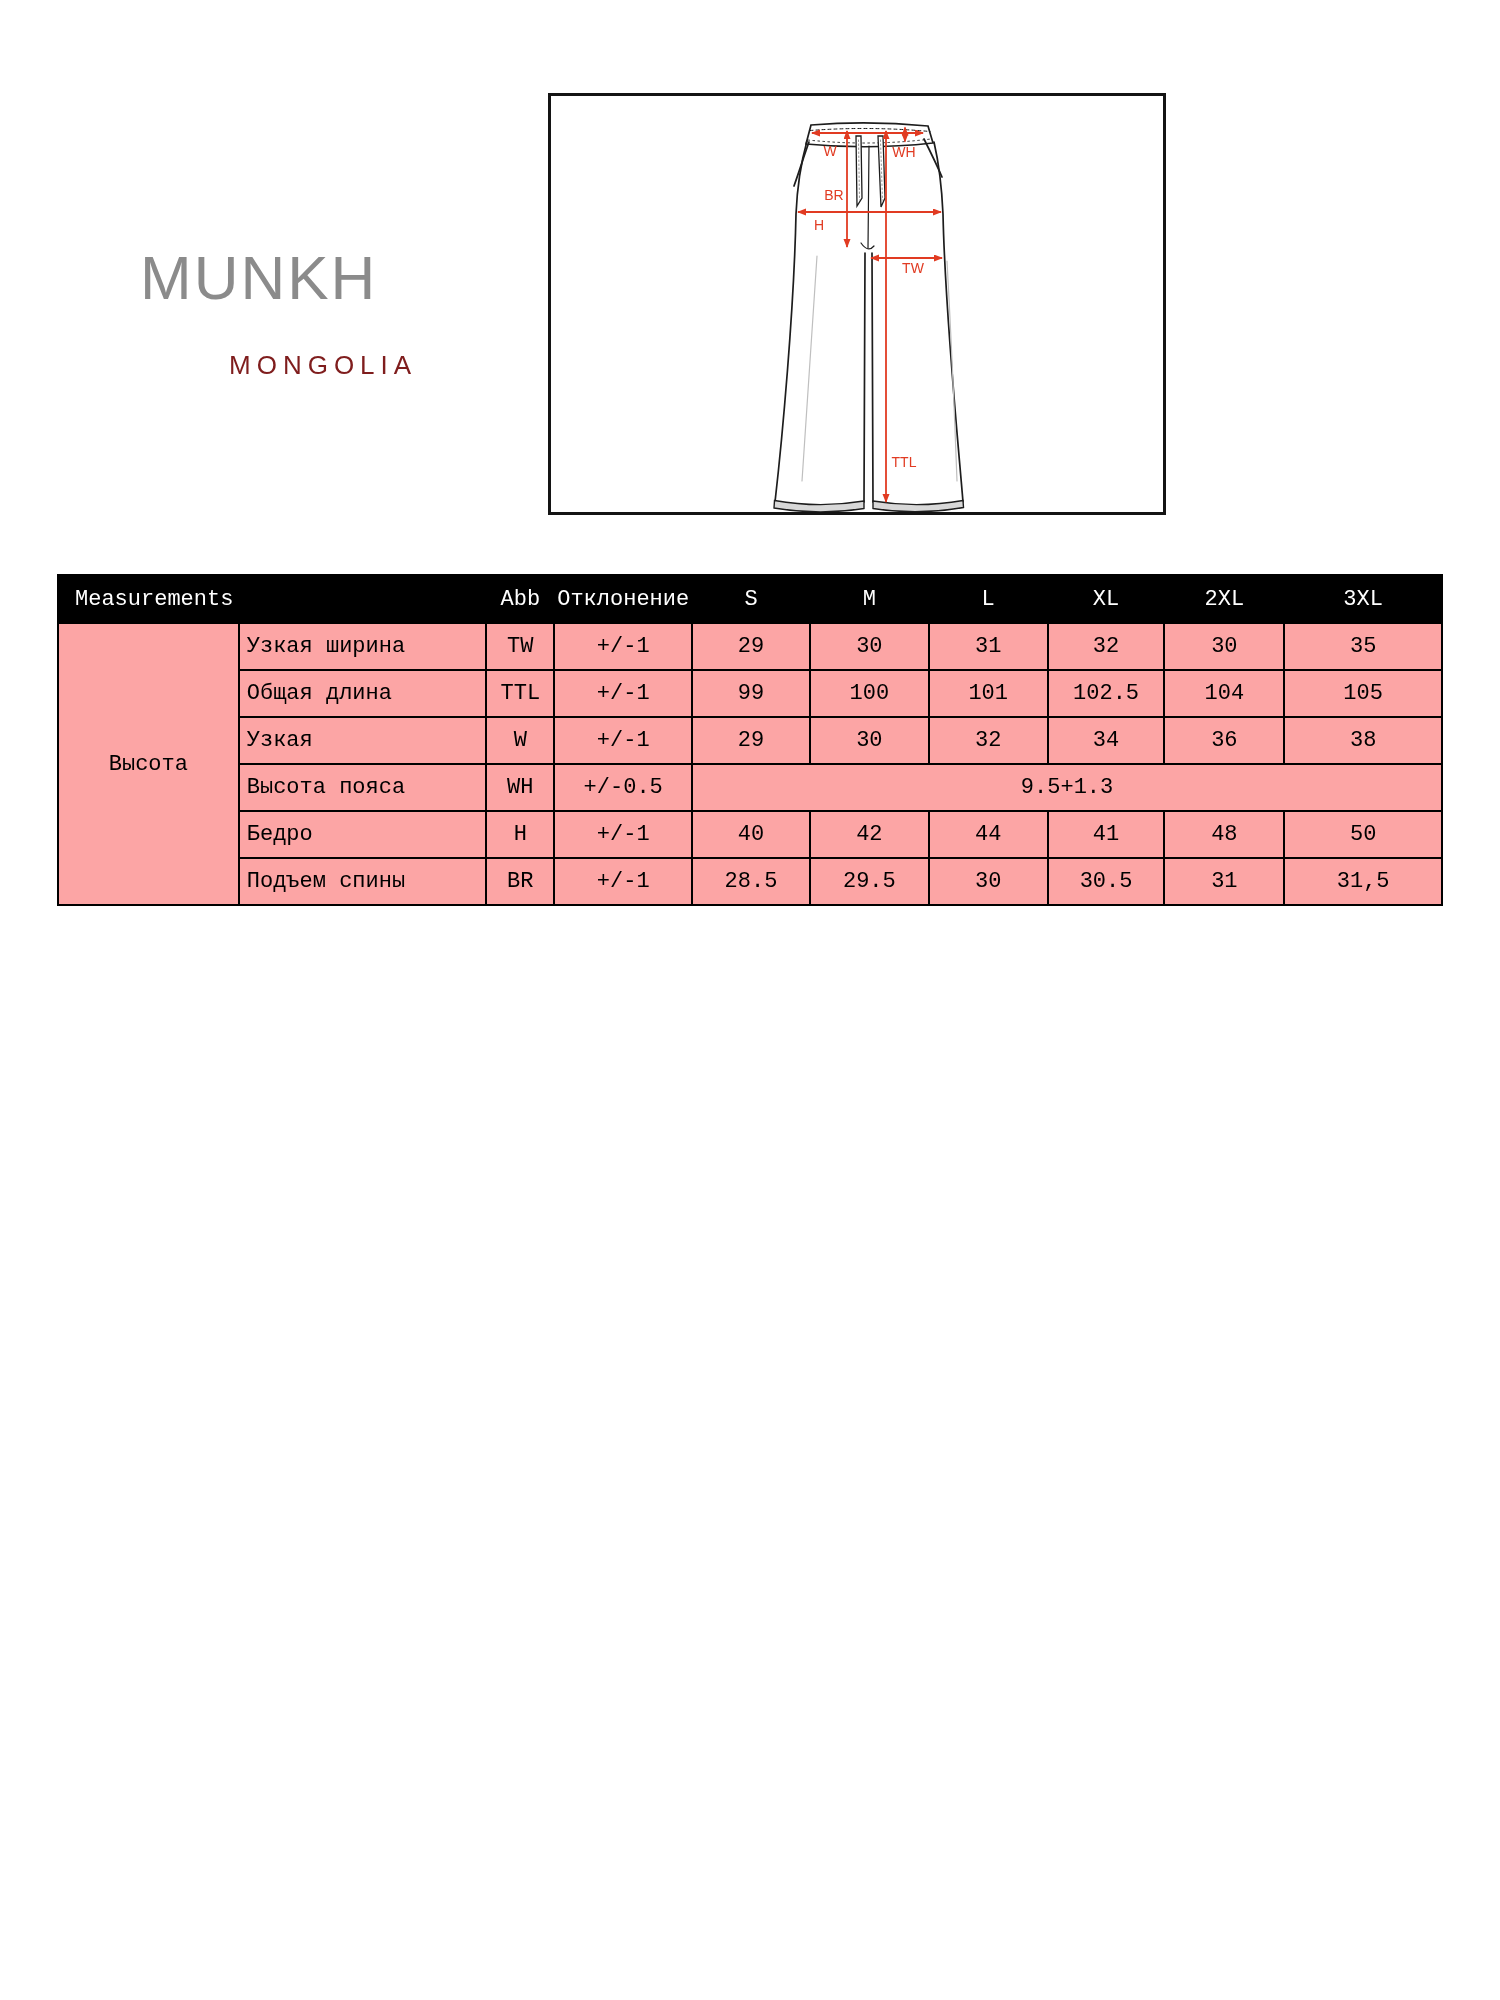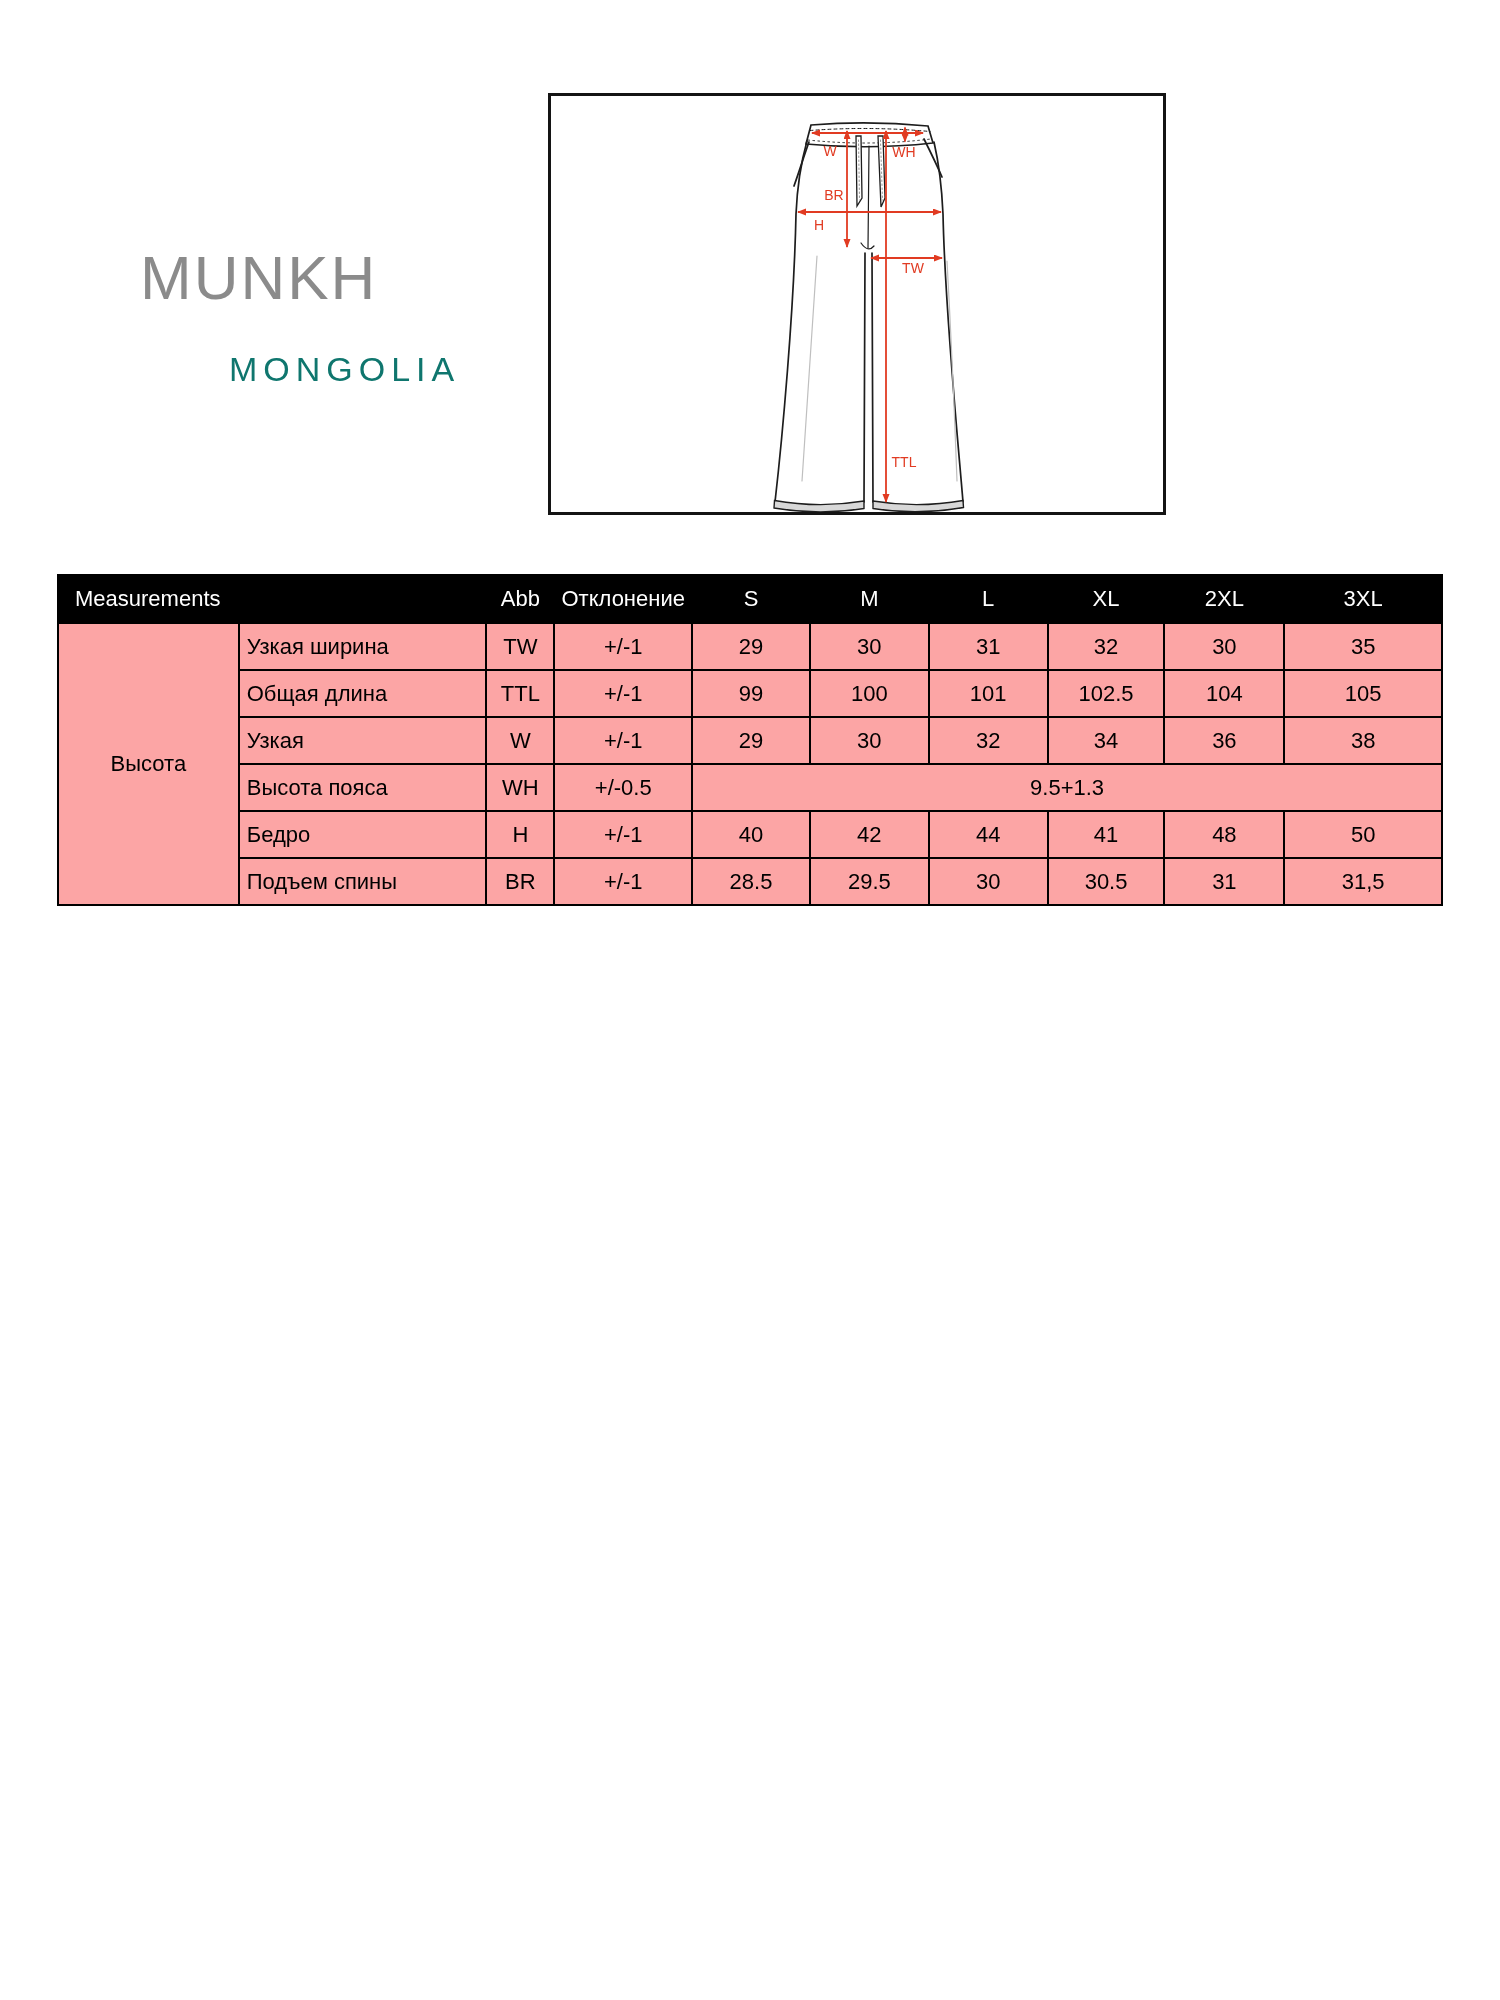--- a/index.html
+++ b/index.html
@@ -9,41 +9,41 @@
   }
 
   
   .logo-brand {
     position:absolute; left:140px; top:247px;
     font-size:62px; line-height:1; letter-spacing:2px;
     color:#8b8b8b; white-space:nowrap;
   }
   .logo-sub {
     position:absolute; left:229px; top:352px;
-    font-size:34px; line-height:1; letter-spacing:6px;
-    color:#0f766e; white-space:nowrap;text-align:center;
+    font-size:26px; line-height:1; letter-spacing:6px;
+    color:#7f1d1d; white-space:nowrap;text-align:center;
   }
 
   
   .sketch-box {
     position:absolute; left:548px; top:93px;
     width:618px; height:422px; box-sizing:border-box;
     border:3px solid #141414; background:#fff;
   }
   .sketch-box svg { display:block; }
 
   
   .size-table {
     position:absolute; left:57px; top:574px; width:1386px;
     border-collapse:collapse; table-layout:fixed;
     font-size:22px;
   }
   .size-table th, .size-table td {
     border:2px solid #000; text-align:center; vertical-align:middle;
-    padding:0; overflow:hidden; white-space:nowrap;
+    padding:0; overflow:hidden; white-space:nowrap;font-family:Liberation Mono, monospace;
   }
   .size-table thead th {
     background:#000; color:#fff; font-weight:normal; height:46px;
     border-color:#000;
   }
   .size-table thead th.th-meas { text-align:left; padding-left:16px; }
   .size-table tbody td { height:45px; background:#fca5a5; }
   .size-table td.cell-name { text-align:left; padding-left:7px; }
 </style>
 </head>

